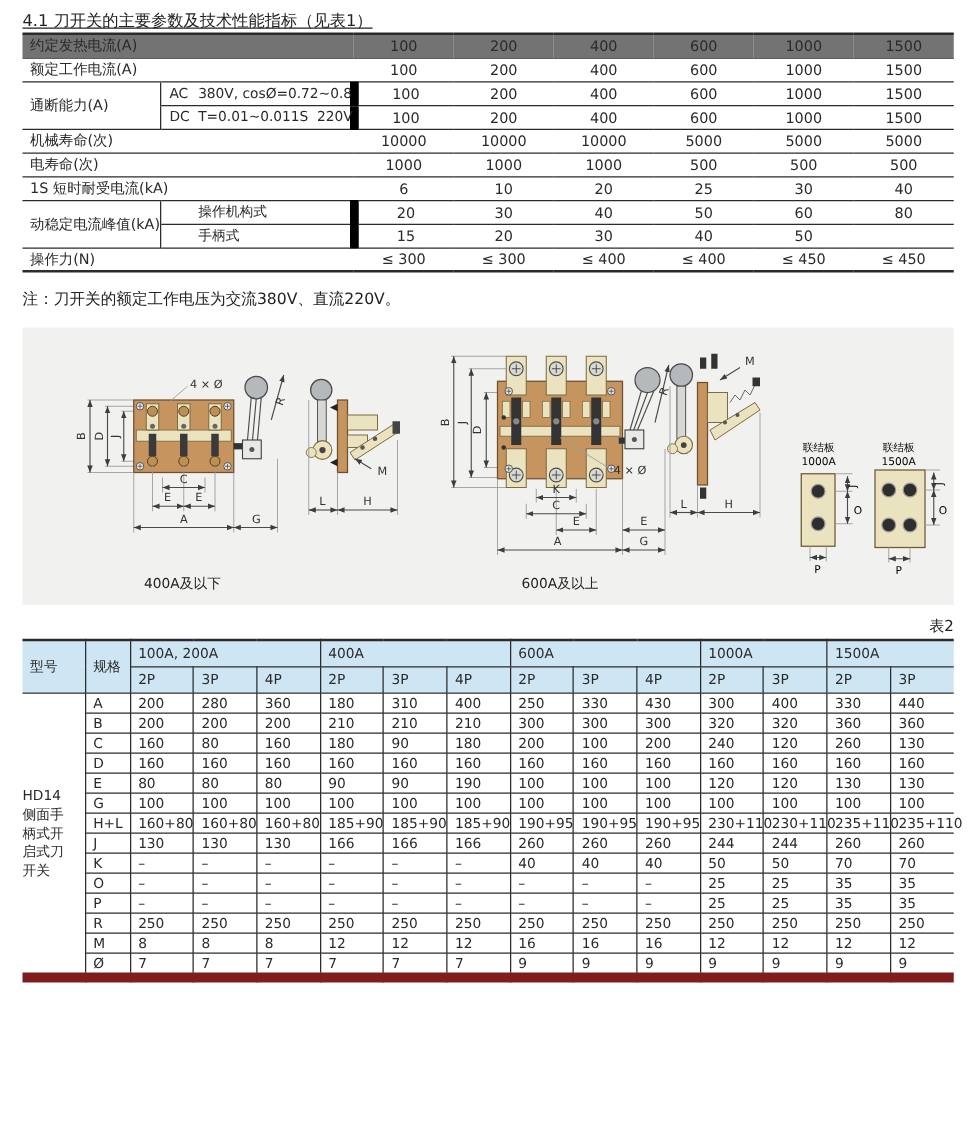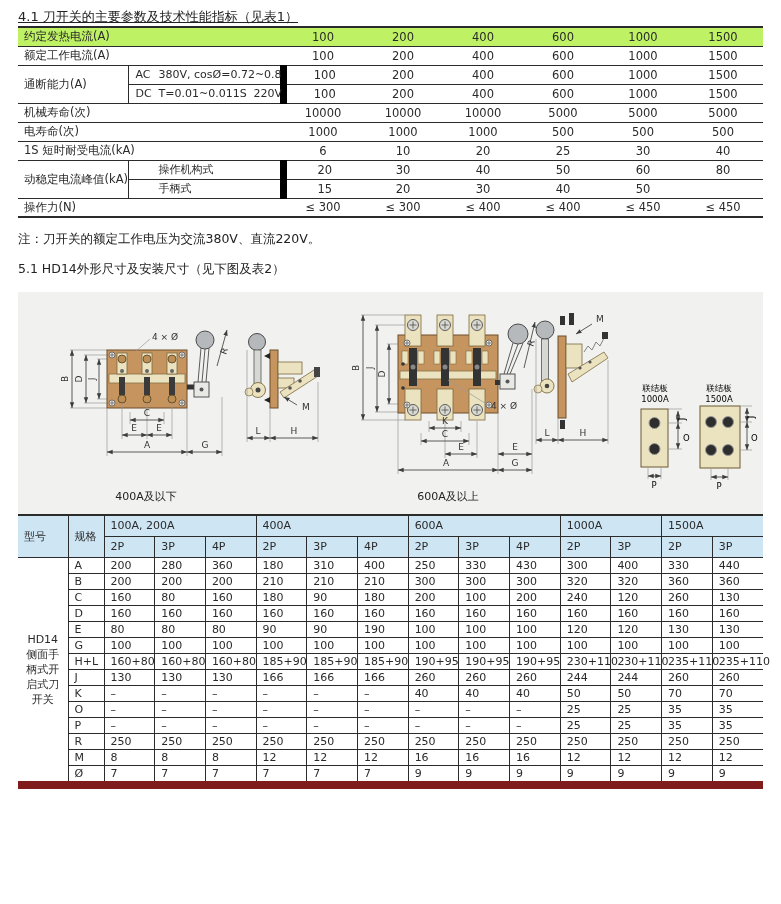--- a/index.html
+++ b/index.html
@@ -20,21 +20,21 @@
     font-size: 11.5px; color:#2a2a2a;
     border-top: 2px solid #2b2b2b; border-bottom: 2px solid #2b2b2b;
     border-left-style: hidden; border-right-style: hidden;
   }
   #table1 td { border-top: 1px solid #2b2b2b; height: 19px; padding: 0; }
   #table1 td.lab { padding-left: 6px; white-space: nowrap; }
   #table1 td.sub { font-size: 11px; white-space: nowrap; }
   #table1 td.vb  { border-left: 1px solid #2b2b2b; border-right: 7px solid #000000; }
   #table1 .subp { display: inline-block; width: 30px; padding-left: 7px; }
   #table1 td.val { text-align: center; }
-  #table1 tr.hl td { background: #bef264; }
+  #table1 tr.hl td { background: #737373; }
 
   .note { font-size: 12.5px; margin-top: 13px; color:#222; }
   .h5 { font-size: 21px; font-weight: bold; color: #1677bd; margin-top: 24px; }
   .s51 { font-size: 12.5px; margin-top: 13px; color:#222; }
 
   
   .panel { margin-top: 14px; width: 745px; height: 222px; background: #f1f1ef; }
   .panel svg { display:block; }
   .dim { stroke:#4a4a4a; stroke-width:0.9; fill:none; }
   .ext { stroke:#9a9a9a; stroke-width:0.7; fill:none; }
@@ -48,21 +48,21 @@
     width: 745px; border-collapse: collapse; table-layout: fixed;
     font-size: 11px; color:#2a2a2a;
     border-top: 2px solid #2b2b2b; border-bottom: 8px solid #7f1d1d;
     border-left-style: hidden; border-right-style: hidden;
   }
   #table2 th {
     background: #cee6f4; font-weight: normal; text-align: left;
     border: 1px solid #2b2b2b; padding: 2px 0 2px 6px; height: 21px;
   }
   #table2 td { border: 1px solid #2b2b2b; padding: 1px 0 1px 6px; height: 16px; }
-  #table2 td.model-cell { text-align: center; padding: 0; vertical-align: middle; }
+  #table2 td.model-cell { text-align: left; padding: 0; vertical-align: middle; }
   #table2 td.model-cell div { line-height: 15px; }
 </style>
 </head>
 <body>
 
 <div class="page">
 
   <div class="t41">4.1 刀开关的主要参数及技术性能指标（见表1）</div>
 
   <table id="table1">
@@ -172,21 +172,20 @@
           <td class="val">≤ 300</td>
           <td class="val">≤ 400</td>
           <td class="val">≤ 400</td>
           <td class="val">≤ 450</td>
           <td class="val">≤ 450</td>
         </tr>
       </tbody>
   </table>
 
   <div class="note">注：刀开关的额定工作电压为交流380V、直流220V。</div>
-  <div class="s51">5.1 HD14外形尺寸及安装尺寸（见下图及表2）</div>
 
   <div class="panel">
   <svg width="745" height="222" viewBox="0 0 745 222">
     <defs>
       <marker id="arr" viewBox="0 0 10 10" refX="9" refY="5" markerWidth="7" markerHeight="7" orient="auto-start-reverse">
         <path d="M0,1.5 L9,5 L0,8.5 z" fill="#3d3d3d"></path>
       </marker>
       <g id="scrw">
         <circle r="3" fill="#e9e9e6" stroke="#555" stroke-width="0.8"></circle>
         <line x1="-2" y1="0" x2="2" y2="0" stroke="#555" stroke-width="0.7"></line>
@@ -424,20 +423,21 @@
       <line class="dim" x1="729" y1="130" x2="729" y2="158" marker-start="url(#arr)" marker-end="url(#arr)"></line>
       <text class="small" x="733" y="149">O</text>
       <line class="ext" x1="693" y1="176" x2="693" y2="188"></line>
           <line class="ext" x1="710" y1="176" x2="710" y2="188"></line>
       <line class="dim" x1="693" y1="185" x2="710" y2="185" marker-start="url(#arr)" marker-end="url(#arr)"></line>
       <text class="small" x="701" y="197" text-anchor="middle">P</text>
     </g>
   </svg>
   </div>
 
+  <div class="tag tag2">表2</div>
 
   <table id="table2">
     <colgroup>
         <col style="width: 50px;">
         <col style="width: 36px;">
         <col>
         <col>
         <col>
         <col>
         <col>

